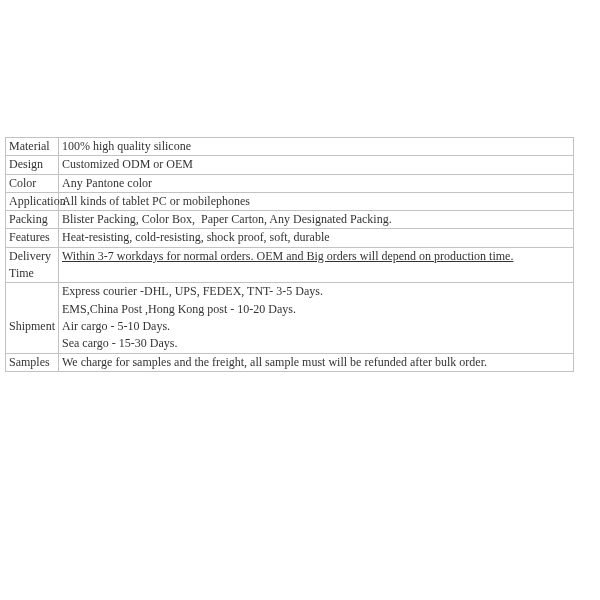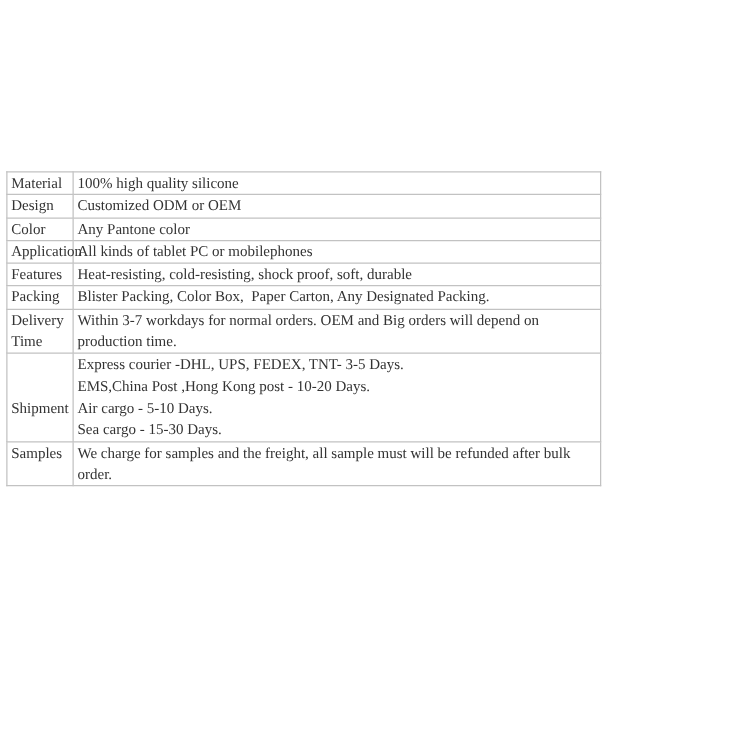--- a/index.html
+++ b/index.html
@@ -6,37 +6,37 @@
   body {
     width: 600px;
     height: 600px;
     background: #ffffff;
     overflow: hidden;
     font-family: "Liberation Serif", "DejaVu Serif", serif;
   }
   table.spec {
     border-collapse: collapse;
     table-layout: fixed;
-    width: 476px;
+    width: 569px;
     margin: 137px 0 0 5px;
     font-size: 12px;
     color: #333333;
   }
   col.c-label { width: 53px; }
   table.spec td {
     border: 1px solid #c2c2c2;
     padding: 0 2px 0 3px;
     vertical-align: top;
     line-height: 17.3px;
     background: #ffffff;
   }
   td.label { overflow: visible; white-space: normal; }
   td.label.label-offset-2 { padding-top: 35px; }
   .value-inner { white-space: pre-wrap; }
-  .minl-2 { min-height: 34.6px; }
+  .minl-2 { min-height: 34.6px; text-decoration: underline; }
   .minl-4 { min-height: 69.2px; }
 </style>
 </head>
 <body>
 
 <table class="spec">
   <colgroup>
     <col class="c-label">
     <col class="c-value">
   </colgroup>
@@ -63,30 +63,30 @@
   </tr>
 
   <tr>
     <td class="label">Application</td>
     <td class="value">
       <div class="value-inner">All kinds of tablet PC or mobilephones</div>
     </td>
   </tr>
 
   <tr>
-    <td class="label">Features</td>
+    <td class="label">Packing</td>
     <td class="value">
-      <div class="value-inner">Heat-resisting, cold-resisting, shock proof, soft, durable</div>
+      <div class="value-inner">Blister Packing, Color Box,  Paper Carton, Any Designated Packing.</div>
     </td>
   </tr>
 
   <tr>
-    <td class="label">Packing</td>
+    <td class="label">Features</td>
     <td class="value">
-      <div class="value-inner">Blister Packing, Color Box,  Paper Carton, Any Designated Packing.</div>
+      <div class="value-inner">Heat-resisting, cold-resisting, shock proof, soft, durable</div>
     </td>
   </tr>
 
   <tr>
     <td class="label">Delivery Time</td>
     <td class="value">
       <div class="value-inner minl-2">Within 3-7 workdays for normal orders. OEM and Big orders will depend on production time.</div>
     </td>
   </tr>
 

